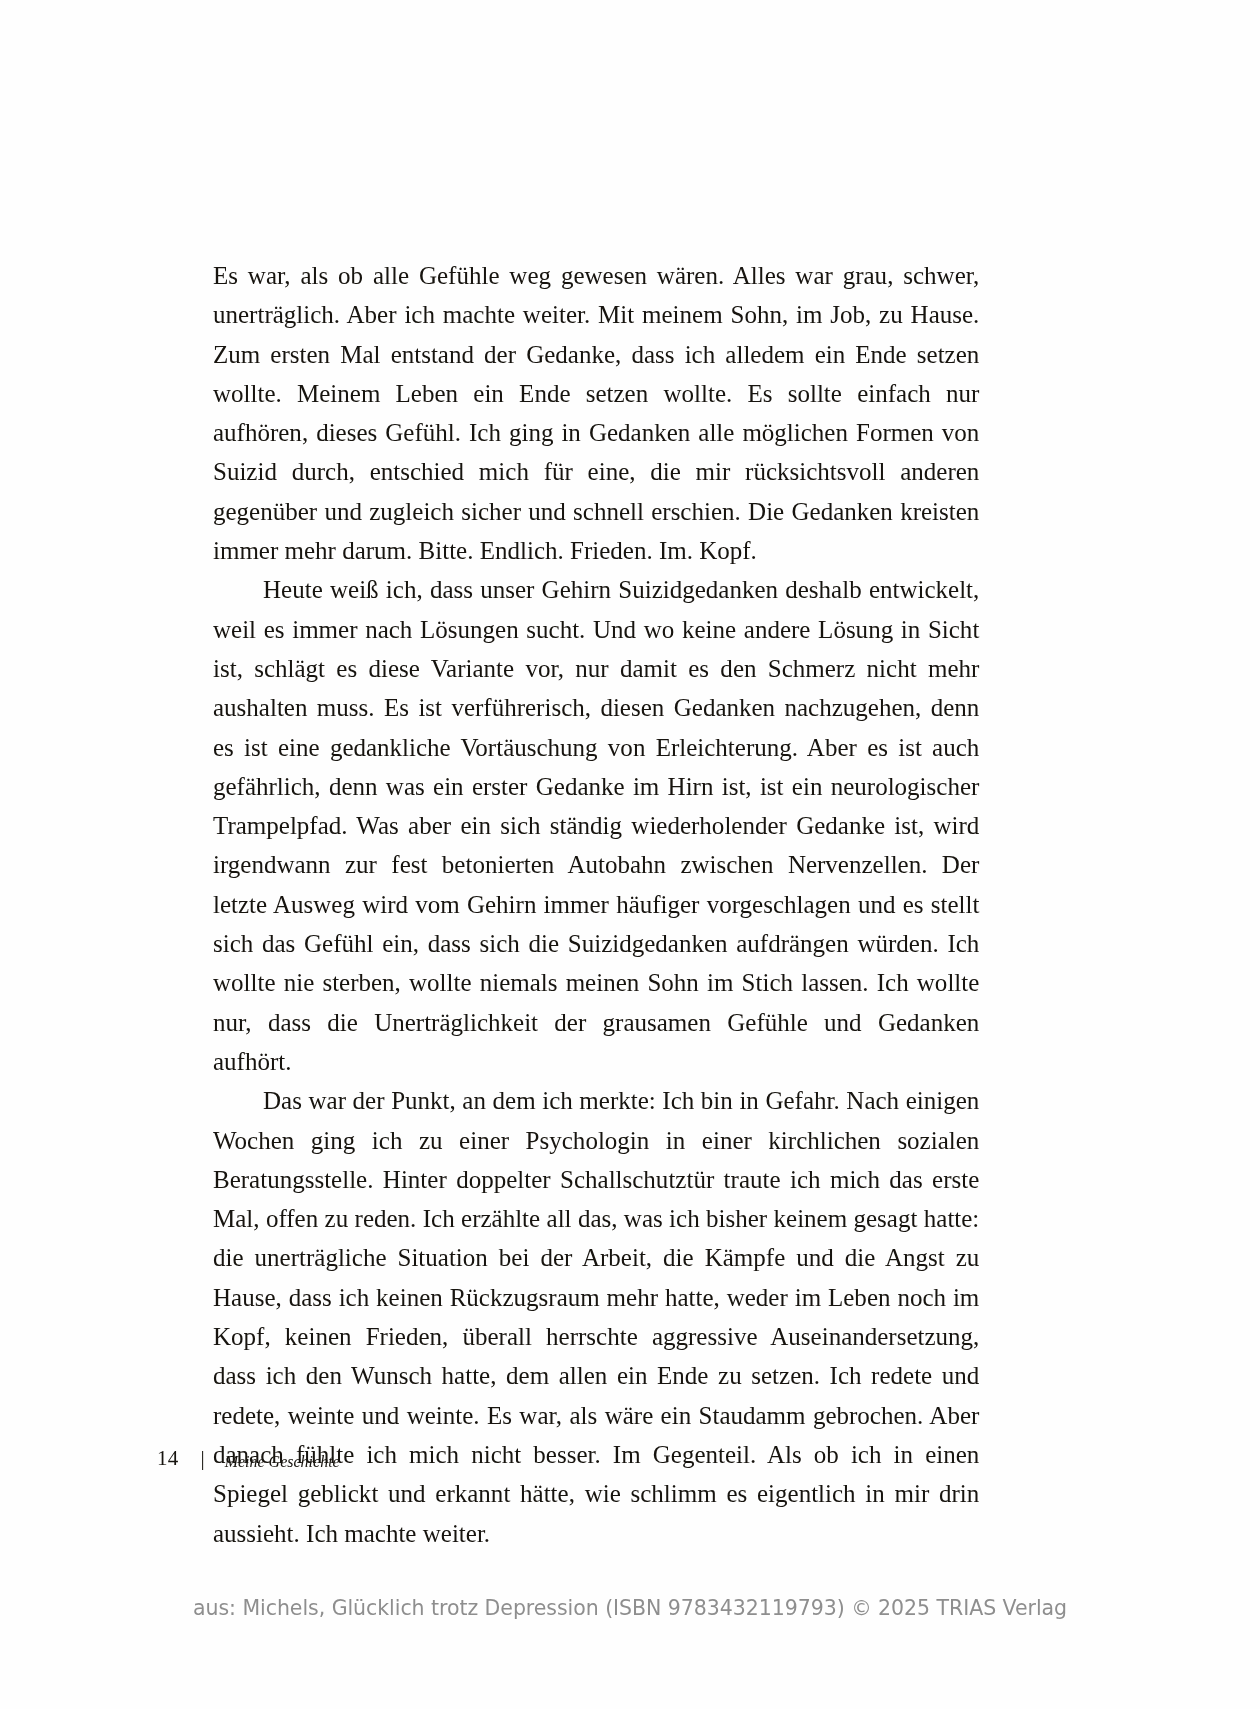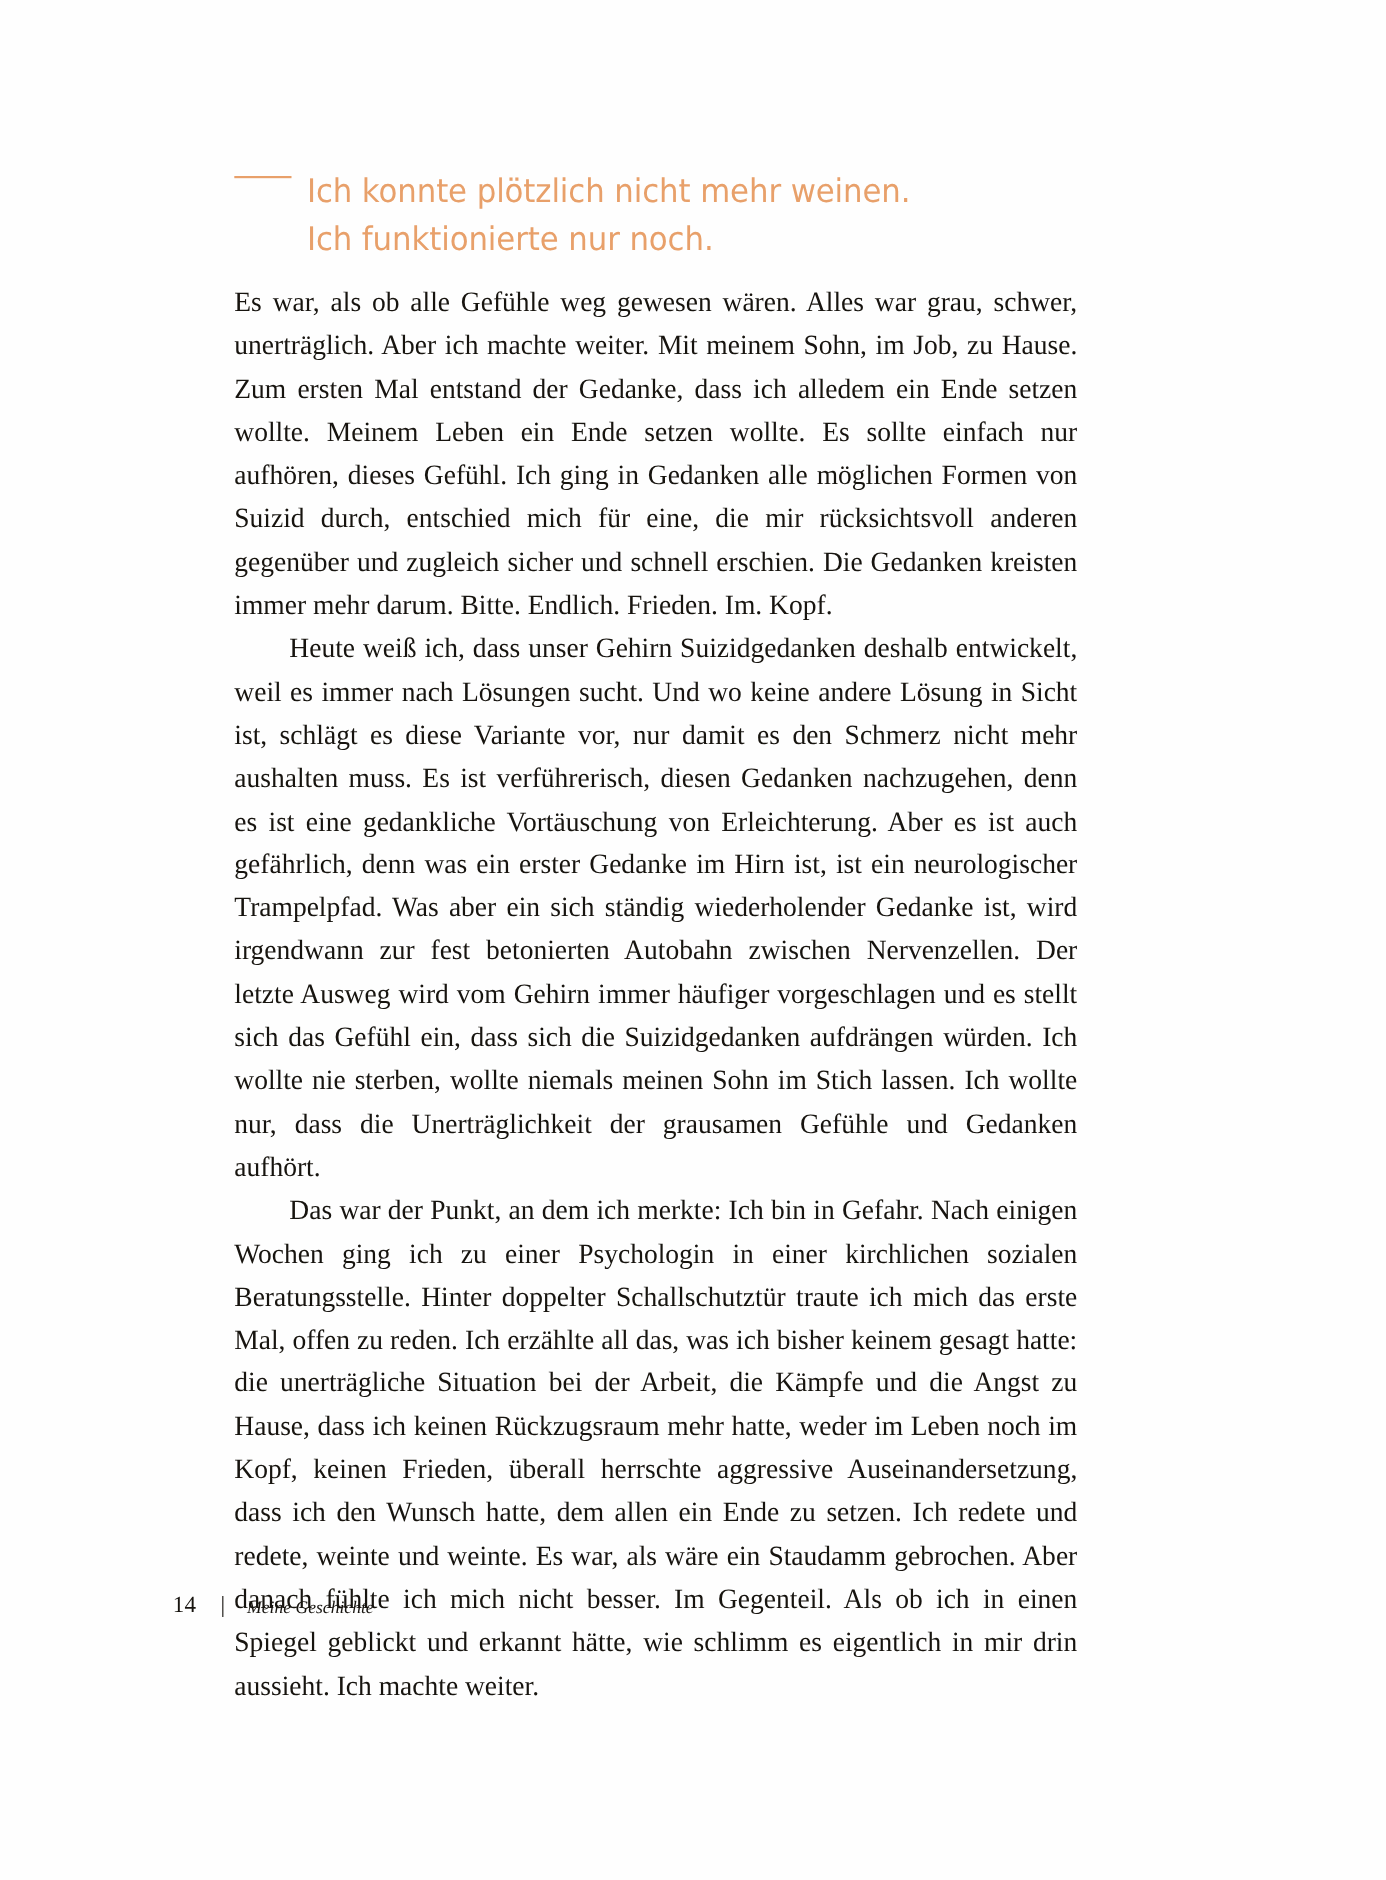--- a/index.html
+++ b/index.html
@@ -110,32 +110,28 @@
     font-size: 20.5px;
     color: #8e8e8e;
     letter-spacing: -0.05px;
   }
 </style>
 </head>
 <body>
 
 <div class="page">
 
-  <div class="heading-block">
-    <span class="heading-rule"></span>
-    <h1 class="heading-text">Ich konnte plötzlich nicht mehr weinen.
-Ich funktionierte nur noch.</h1>
-  </div>
 
   <div class="body-text">
     <p>Es war, als ob alle Gefühle weg gewesen wären. Alles war grau, schwer, unerträglich. Aber ich machte weiter. Mit meinem Sohn, im Job, zu Hause. Zum ersten Mal entstand der Gedanke, dass ich alledem ein Ende setzen wollte. Meinem Leben ein Ende setzen wollte. Es sollte einfach nur aufhören, dieses Gefühl. Ich ging in Gedanken alle möglichen Formen von Suizid durch, entschied mich für eine, die mir rücksichtsvoll anderen gegenüber und zugleich sicher und schnell erschien. Die Gedanken kreisten immer mehr darum. Bitte. Endlich. Frieden. Im. Kopf.</p>
     <p>Heute weiß ich, dass unser Gehirn Suizidgedanken deshalb entwickelt, weil es immer nach Lösungen sucht. Und wo keine andere Lösung in Sicht ist, schlägt es diese Variante vor, nur damit es den Schmerz nicht mehr aushalten muss. Es ist verführerisch, diesen Gedanken nachzugehen, denn es ist eine gedankliche Vortäuschung von Erleichterung. Aber es ist auch gefährlich, denn was ein erster Gedanke im Hirn ist, ist ein neurologischer Trampelpfad. Was aber ein sich ständig wiederholender Gedanke ist, wird irgendwann zur fest betonierten Autobahn zwischen Nervenzellen. Der letzte Ausweg wird vom Gehirn immer häufiger vorgeschlagen und es stellt sich das Gefühl ein, dass sich die Suizidgedanken aufdrängen würden. Ich wollte nie sterben, wollte niemals meinen Sohn im Stich lassen. Ich wollte nur, dass die Unerträglichkeit der grausamen Gefühle und Gedanken aufhört.</p>
     <p>Das war der Punkt, an dem ich merkte: Ich bin in Gefahr. Nach einigen Wochen ging ich zu einer Psychologin in einer kirchlichen sozialen Beratungsstelle. Hinter doppelter Schallschutztür traute ich mich das erste Mal, offen zu reden. Ich erzählte all das, was ich bisher keinem gesagt hatte: die unerträgliche Situation bei der Arbeit, die Kämpfe und die Angst zu Hause, dass ich keinen Rückzugsraum mehr hatte, weder im Leben noch im Kopf, keinen Frieden, überall herrschte aggressive Auseinandersetzung, dass ich den Wunsch hatte, dem allen ein Ende zu setzen. Ich redete und redete, weinte und weinte. Es war, als wäre ein Staudamm gebrochen. Aber danach fühlte ich mich nicht besser. Im Gegenteil. Als ob ich in einen Spiegel geblickt und erkannt hätte, wie schlimm es eigentlich in mir drin aussieht. Ich machte weiter.</p>
   </div>
 
   <div class="running-foot">
     <span class="foot-page">14</span>
     <span class="foot-sep">|</span>
     <span class="foot-title">Meine Geschichte</span>
   </div>
 
+  <div class="source-line">aus: Michels, Glücklich trotz Depression (ISBN 9783432119793) © 2025 TRIAS Verlag</div>
 
 </div>
 
 </body></html>

